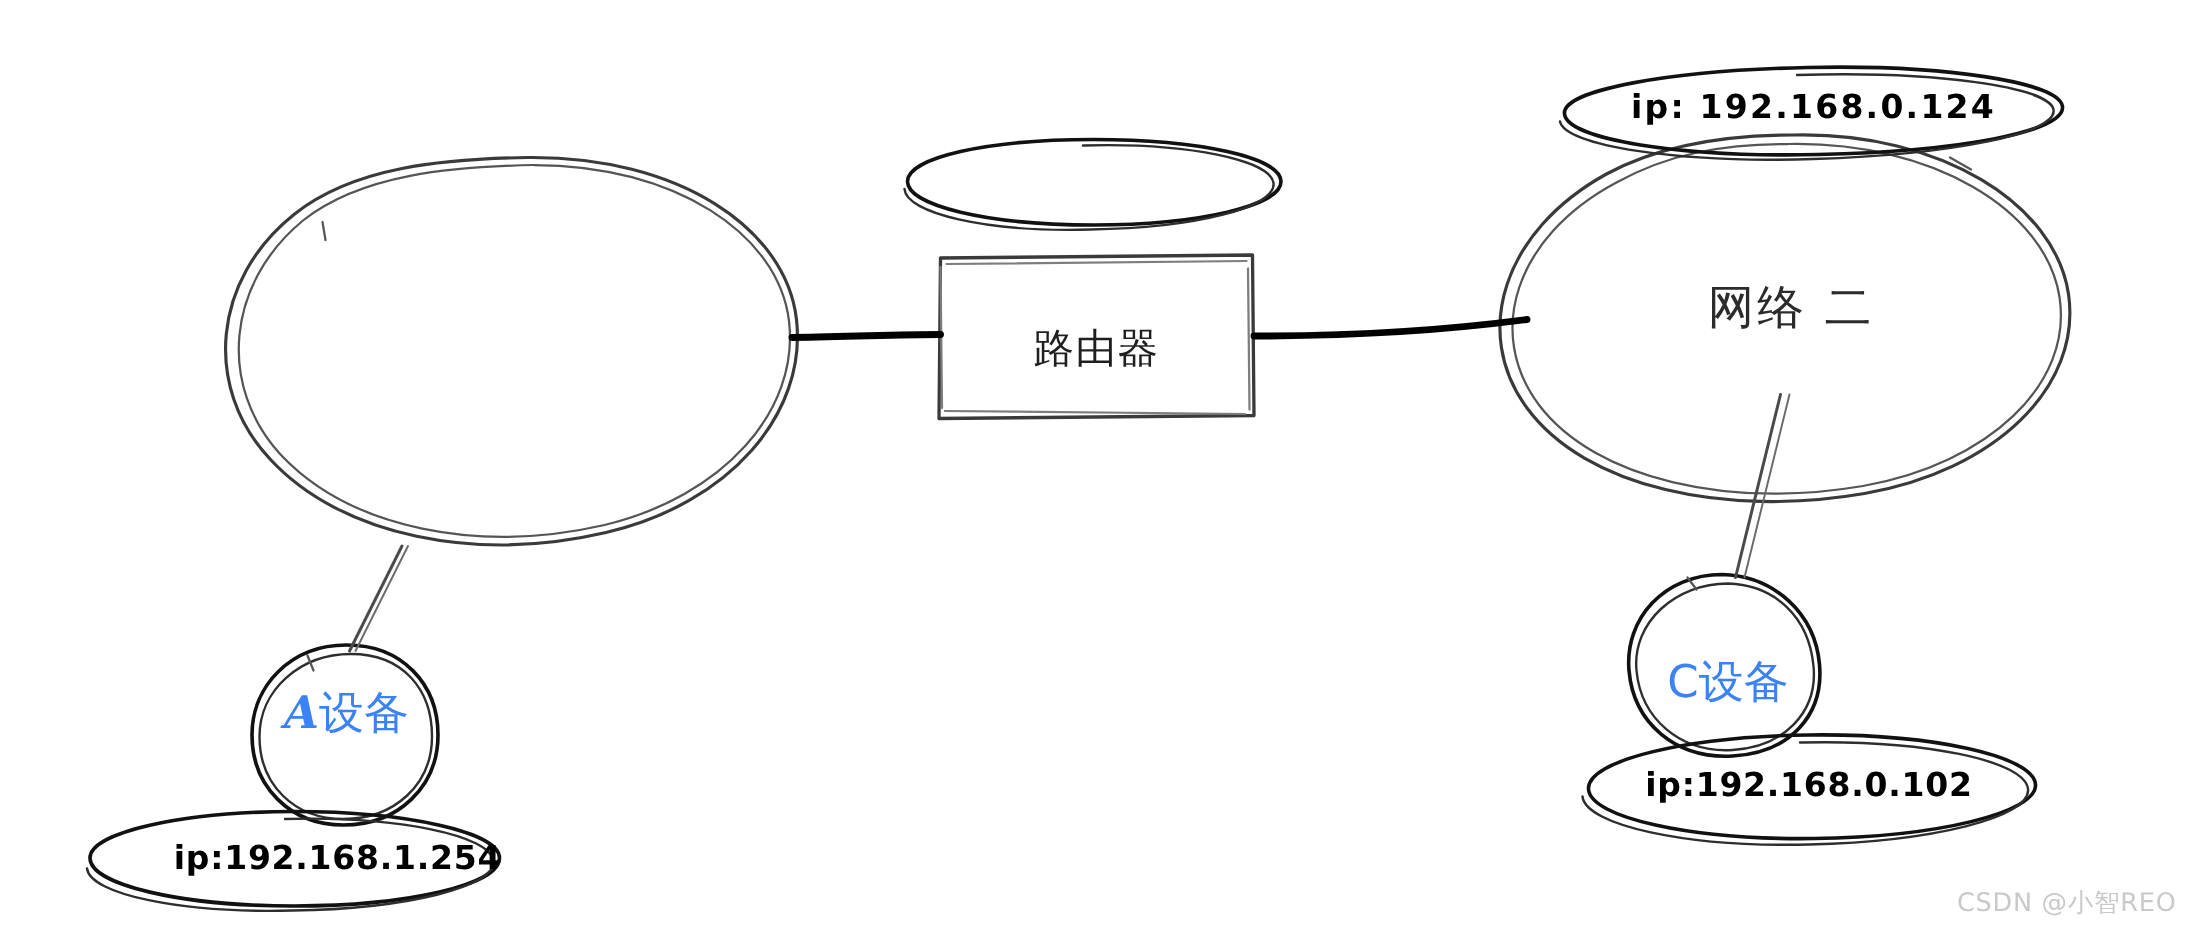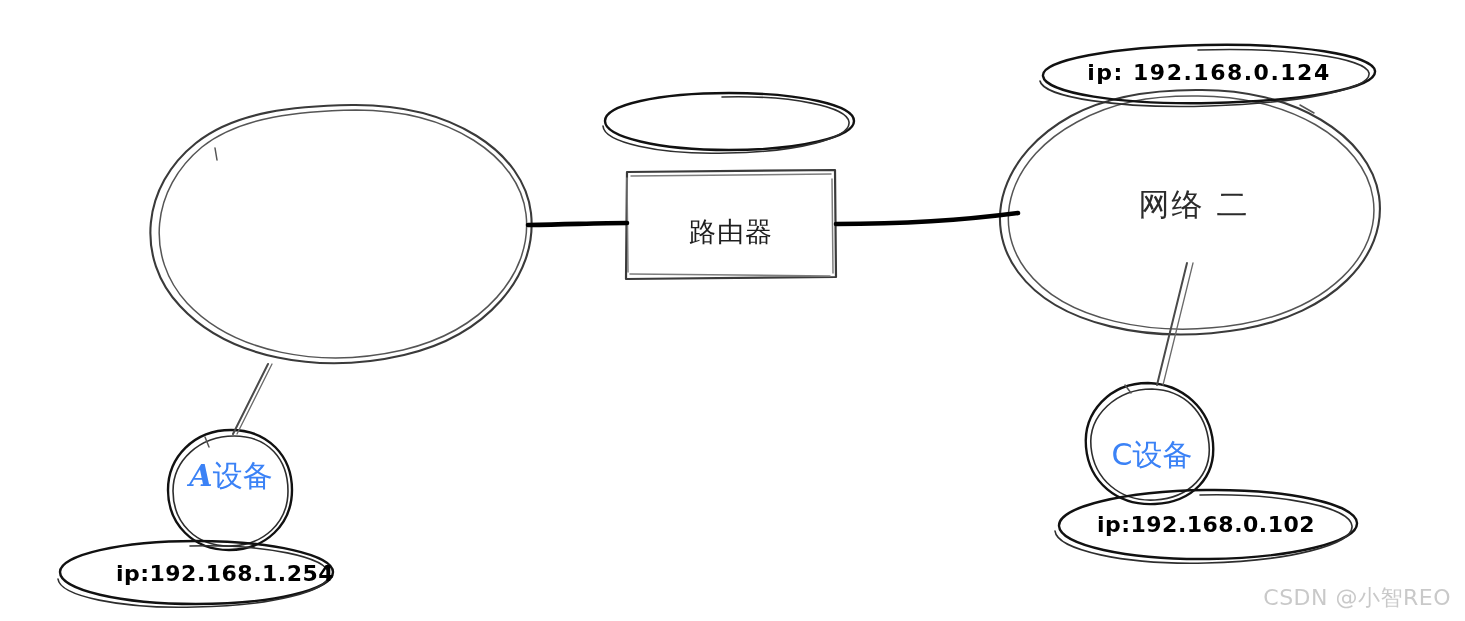--- a/index.html
+++ b/index.html
@@ -63,21 +63,21 @@
     color: #000000;
   }
   .ipText.wide {
     letter-spacing: 1.5px;
   }
   .watermark {
     position: absolute;
     right: 14px;
     bottom: 8px;
     font-family: "DejaVu Sans", "Liberation Sans", sans-serif;
-    font-size: 22px;
+    font-size: 17px;
     color: #c9c9c9;
     letter-spacing: 0.5px;
     white-space: nowrap;
   }
 </style>
 </head>
 <body>
 
 <div id="canvas">
 

